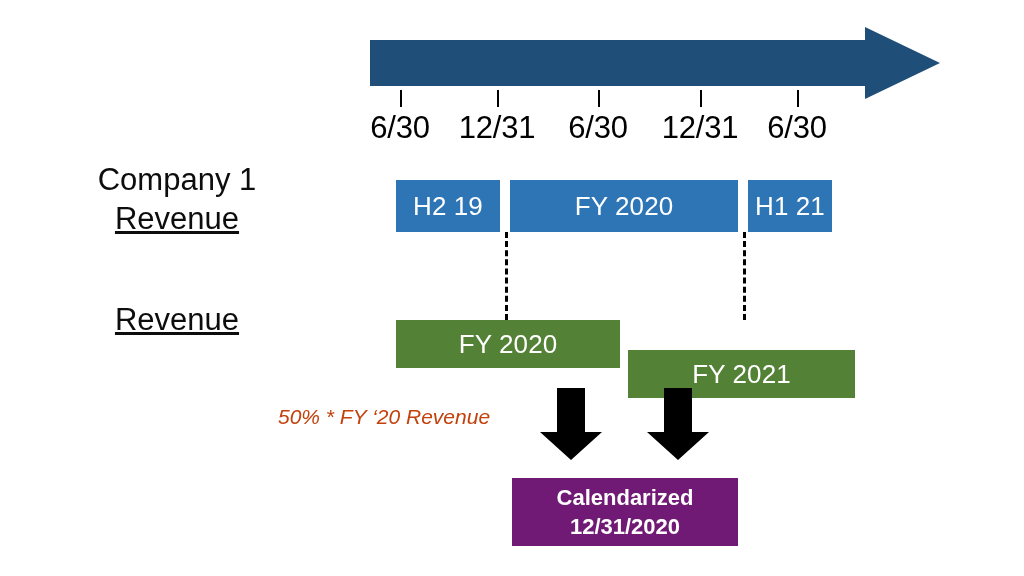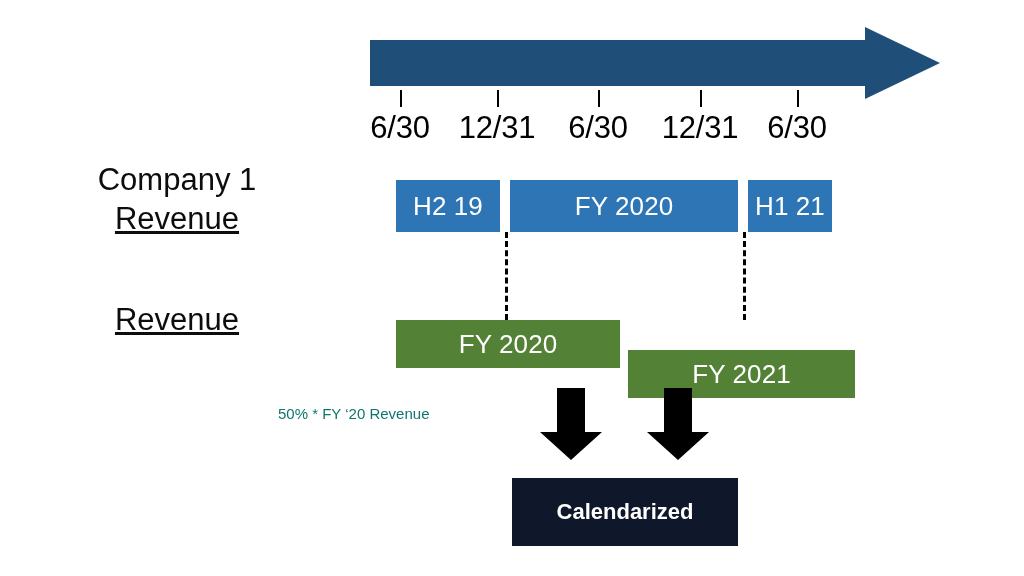--- a/index.html
+++ b/index.html
@@ -72,40 +72,41 @@
   
   .dashline {
     position: absolute;
     width: 0;
     border-left: 3px dashed #000000;
   }
 
   
   .formula {
     position: absolute;
-    font-size: 15px;
-    color: #0f766e;
+    font-size: 21px;
+    font-style: italic;
+    color: #c2410c;
     white-space: nowrap;
   }
 
   
   .down-arrow {
     position: absolute;
     width: 62px;
     height: 72px;
   }
 
   
   .result-box {
     position: absolute;
     left: 512px;
     top: 478px;
     width: 226px;
     height: 68px;
-    background: #0f172a;
+    background: #701a75;
     display: flex;
     flex-direction: column;
     align-items: center;
     justify-content: center;
     color: #ffffff;
     font-weight: bold;
     font-size: 22px;
     line-height: 1.32;
   }
 </style>
@@ -161,15 +162,16 @@
   <svg class="down-arrow" viewBox="0 0 62 72" preserveAspectRatio="none" style="left:540px; top:388px;">
     <polygon points="17,0 45,0 45,44 62,44 31,72 0,44 17,44" fill="#000000"></polygon>
   </svg>
 
   <svg class="down-arrow" viewBox="0 0 62 72" preserveAspectRatio="none" style="left:647px; top:388px;">
     <polygon points="17,0 45,0 45,44 62,44 31,72 0,44 17,44" fill="#000000"></polygon>
   </svg>
 
   <div class="result-box">
     <span>Calendarized</span>
+    <span>12/31/2020</span>
   </div>
 
 </div>
 
 </body></html>

